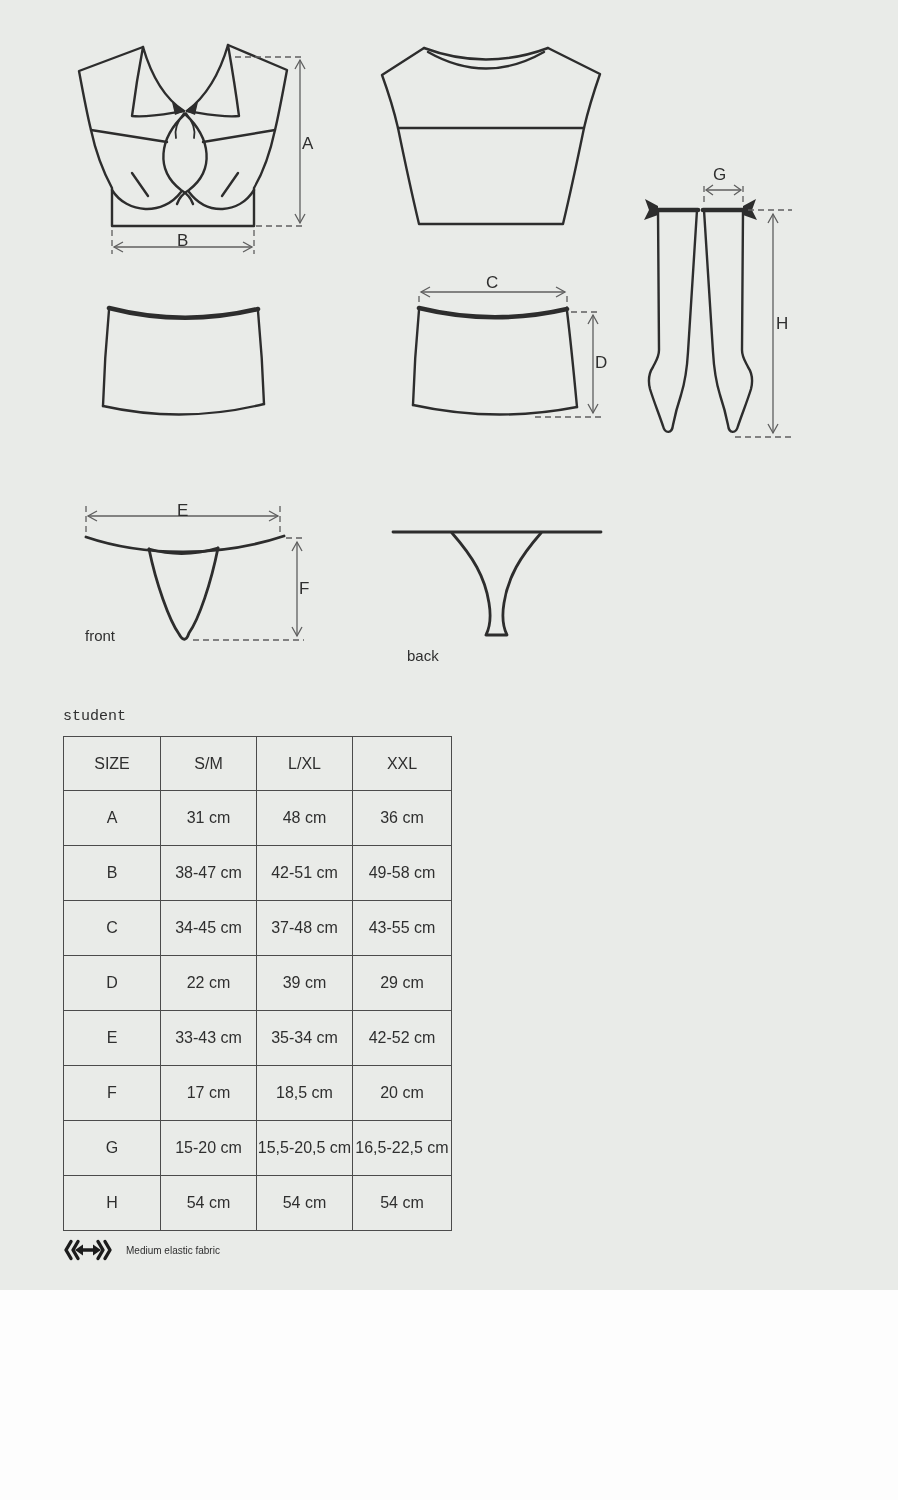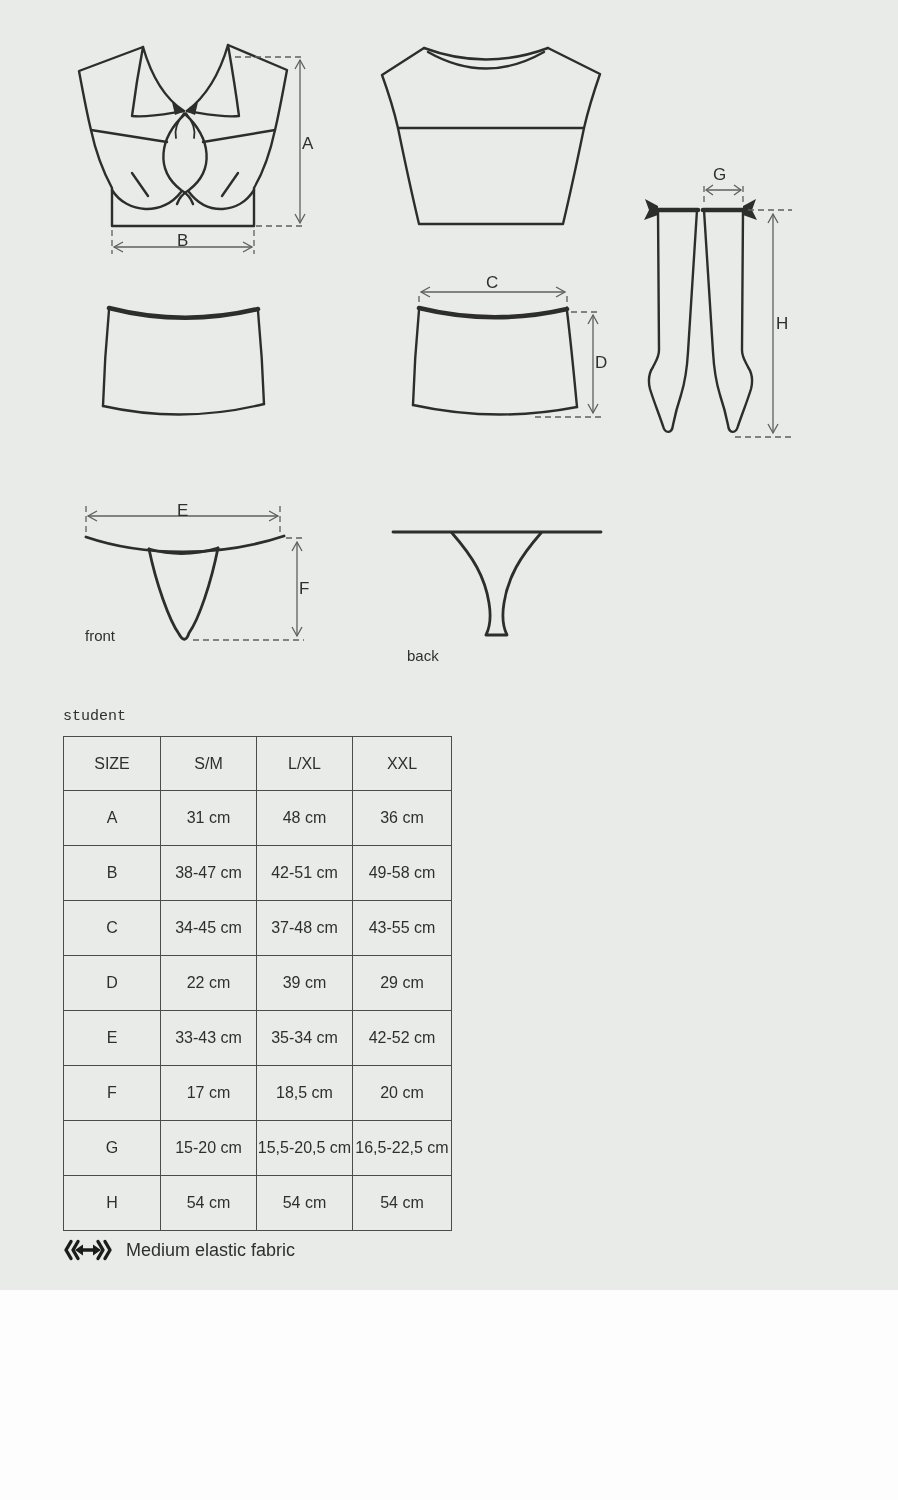--- a/index.html
+++ b/index.html
@@ -24,21 +24,21 @@
     border-collapse:collapse;table-layout:fixed;width:388px;
     font-size:16px;color:var(--ink,#2f2f2f);padding-left:21px;
   }
   table.size-table th, table.size-table td{
     border:1.3px solid #4b4b4b;text-align:center;vertical-align:middle;
     font-weight:normal;padding:0;overflow:hidden;
   }
   table.size-table thead tr{height:54px;}
   table.size-table tbody tr{height:55px;}
   .footer-note{display:flex;align-items:center;gap:13px;}
-  .footer-text{font-size:18px;color:var(--ink,#2f2f2f);}
+  .footer-text{font-size:10px;color:var(--ink,#2f2f2f);}
 </style>
 </head>
 <body>
 
 <div class="canvas">
   <div class="gray-panel"></div>
 
   <svg class="abs" style="left:55px;top:30px;" width="250" height="230" viewBox="0 0 250 230">
 
     <path class="garment" d="M88,17 L24,41 C29,68 33,88 36,100 C42,128 50,145 57,158 L57,196 L199,196 L199,158 C206,146 214,128 220,100 C223,88 227,67 232,40 L173,15"></path>

